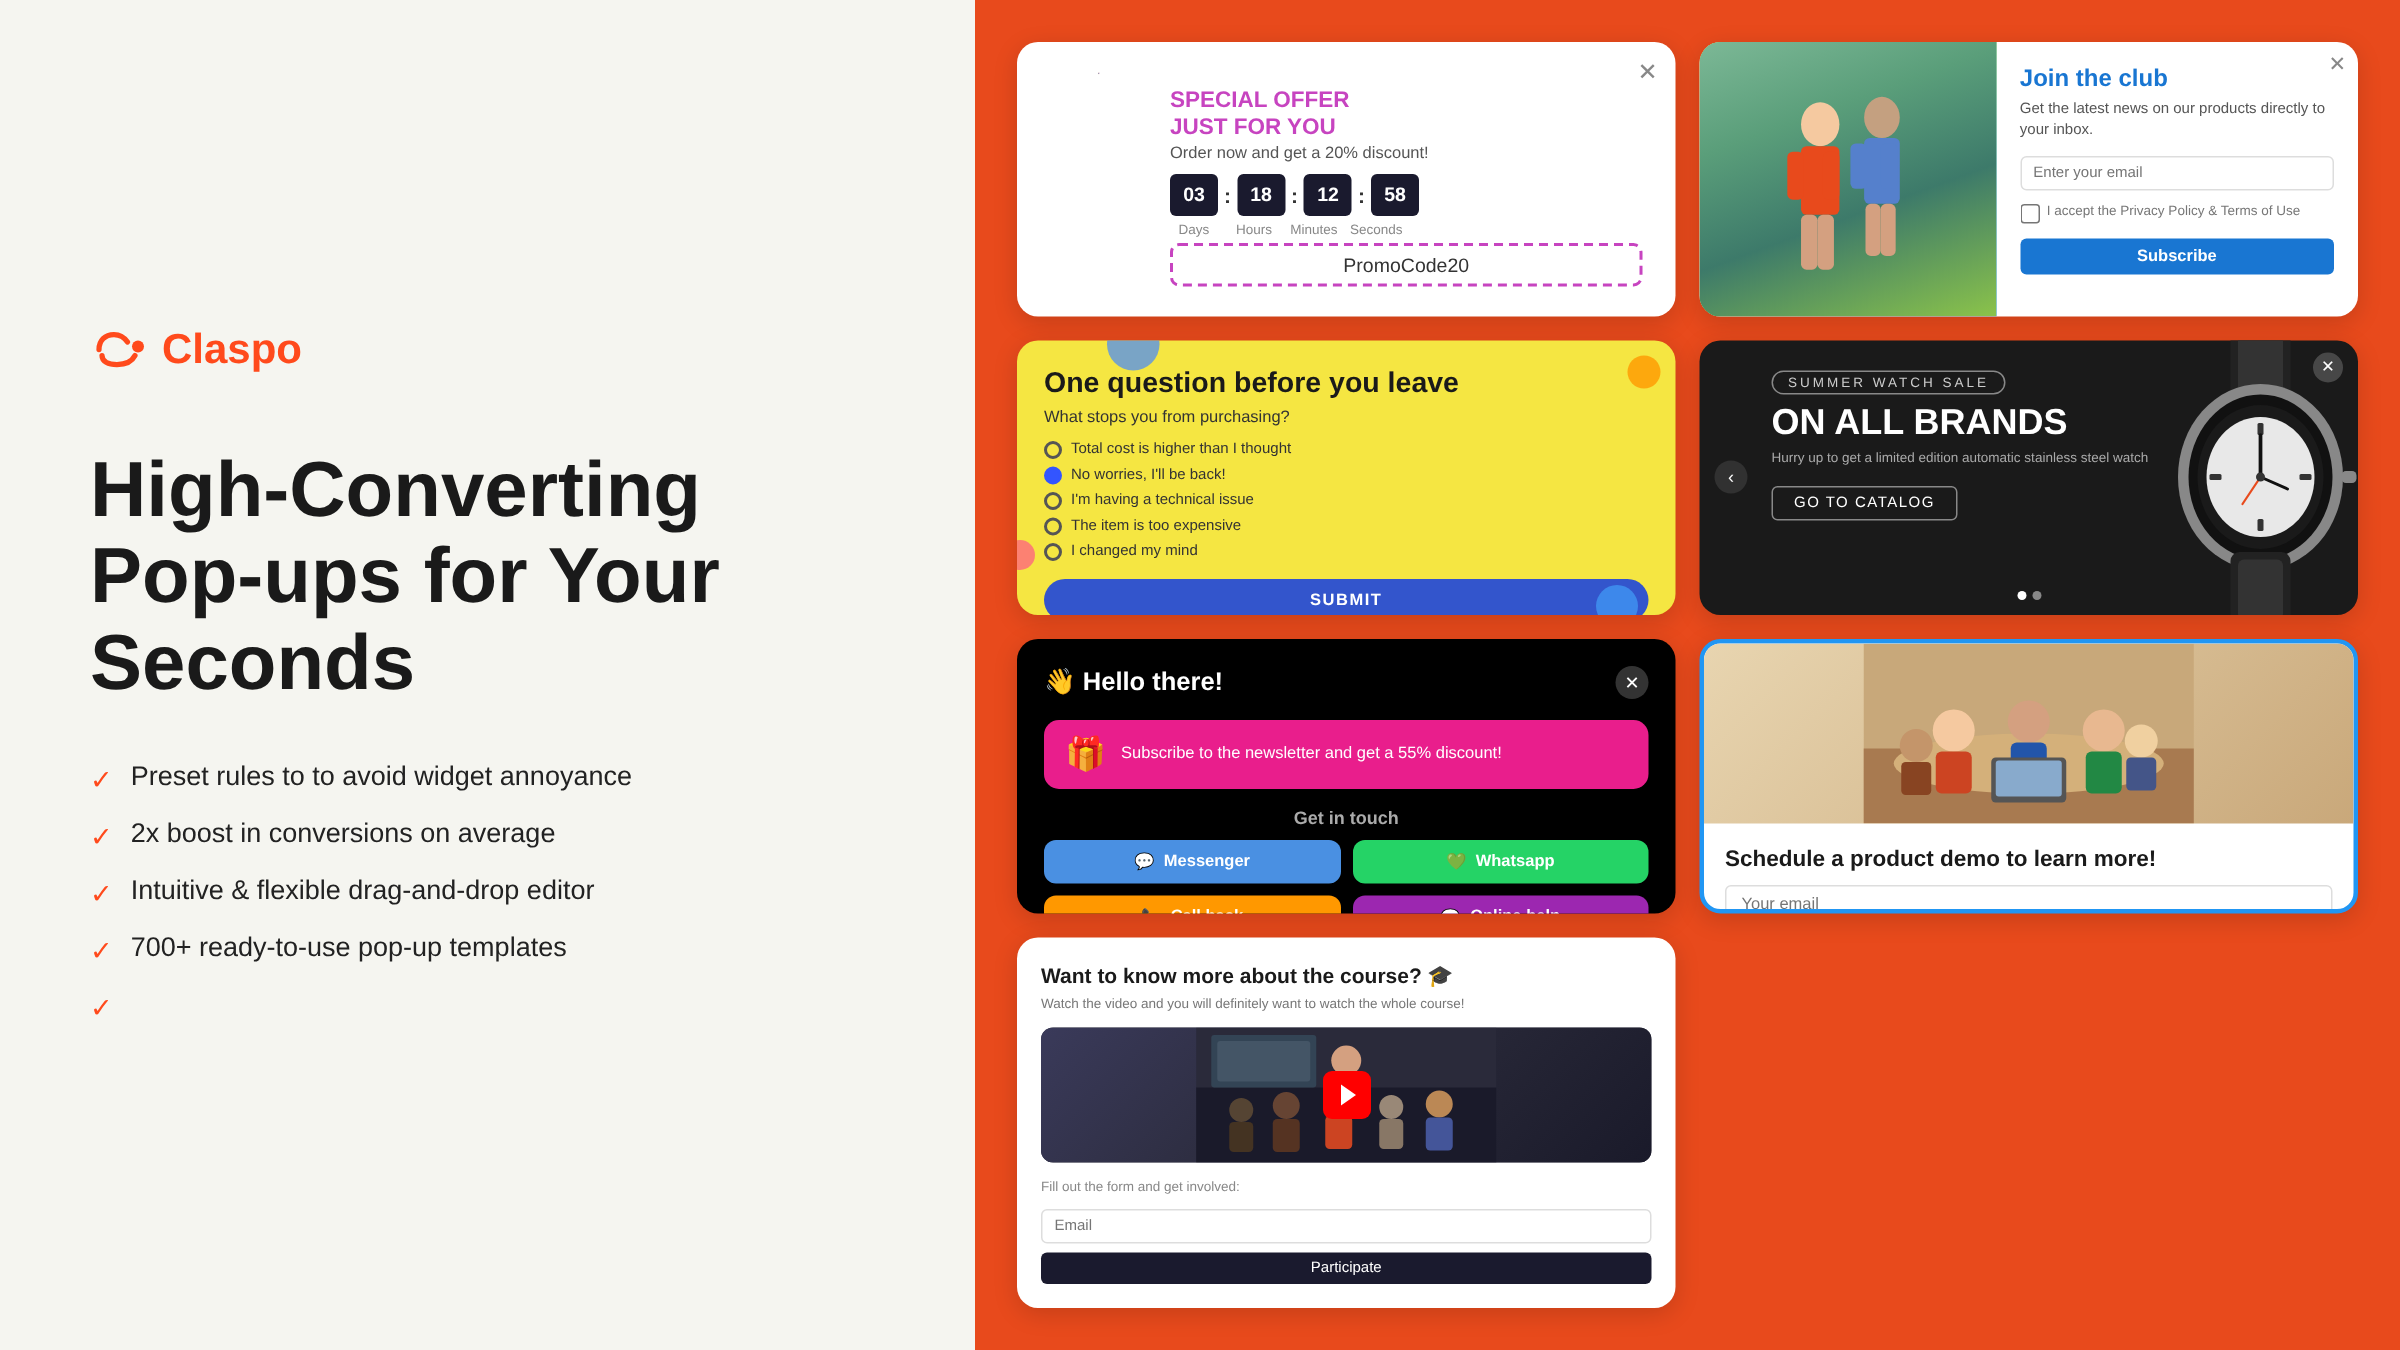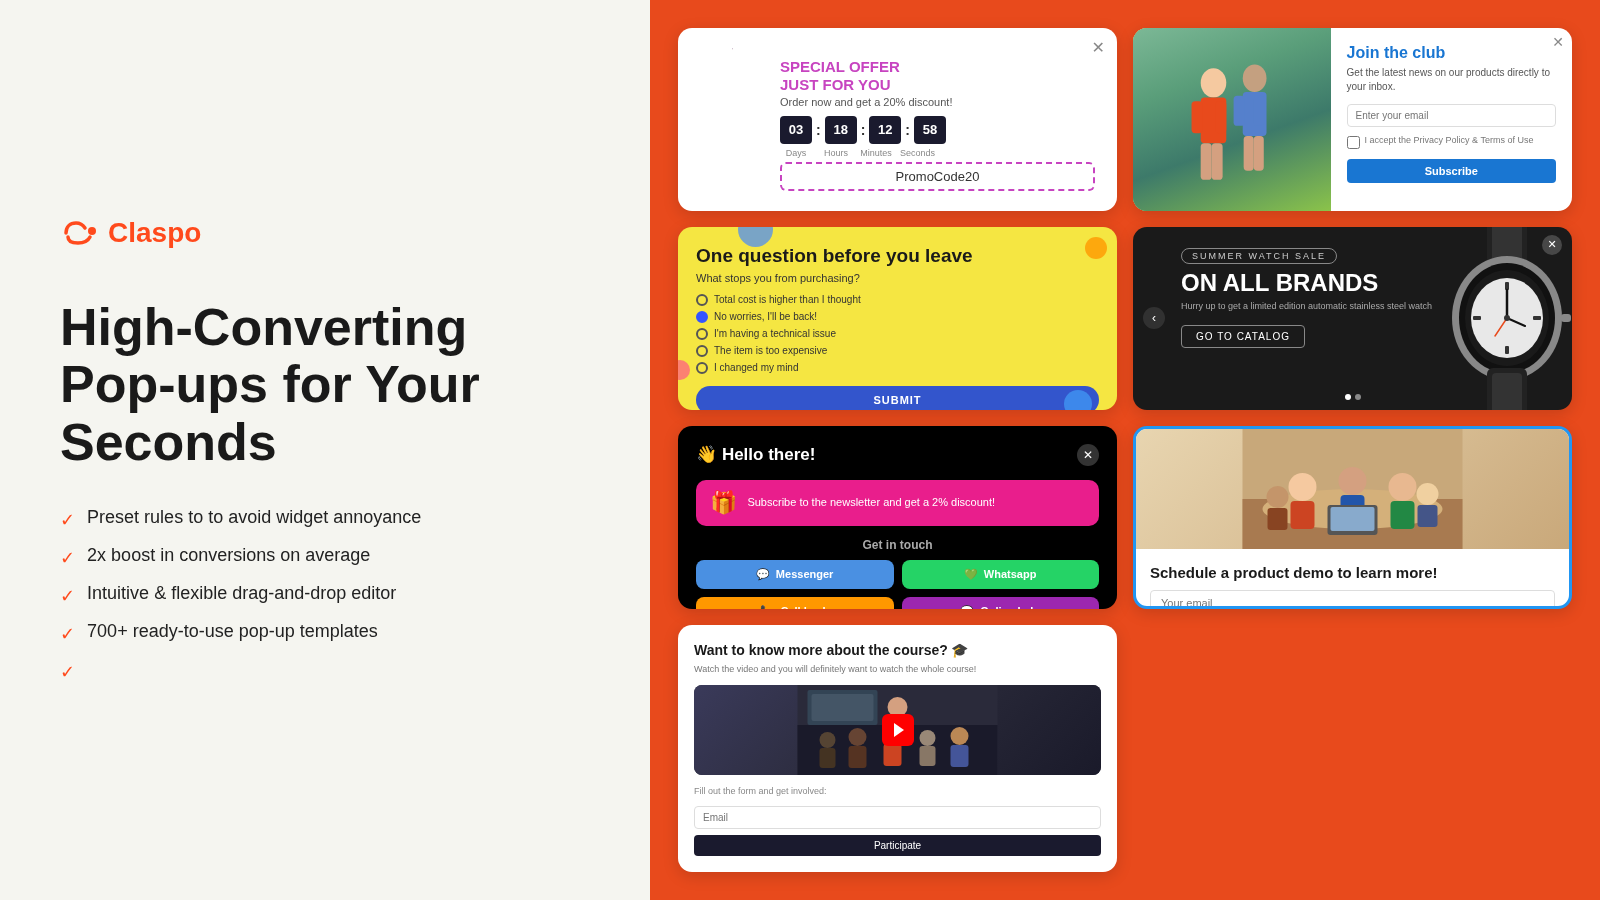--- a/index.html
+++ b/index.html
@@ -734,21 +734,21 @@
     </div>
   </div>
 
   <div class="popup-card card-hello">
     <div class="hello-header">
       <span class="hello-title">👋 Hello there!</span>
       <button class="hello-close">✕</button>
     </div>
     <div class="newsletter-card">
       <span class="newsletter-icon">🎁</span>
-      <span class="newsletter-text">Subscribe to the newsletter and get a 2% discount!</span>
+      <span class="newsletter-text">Subscribe to the newsletter and get a 55% discount!</span>
     </div>
     <div class="get-in-touch">Get in touch</div>
     <div class="contact-buttons">
       <button class="contact-btn btn-messenger">
         <span>💬</span>
         <span>Messenger</span>
       </button>
       <button class="contact-btn btn-whatsapp">
         <span>💚</span>
         <span>Whatsapp</span>

